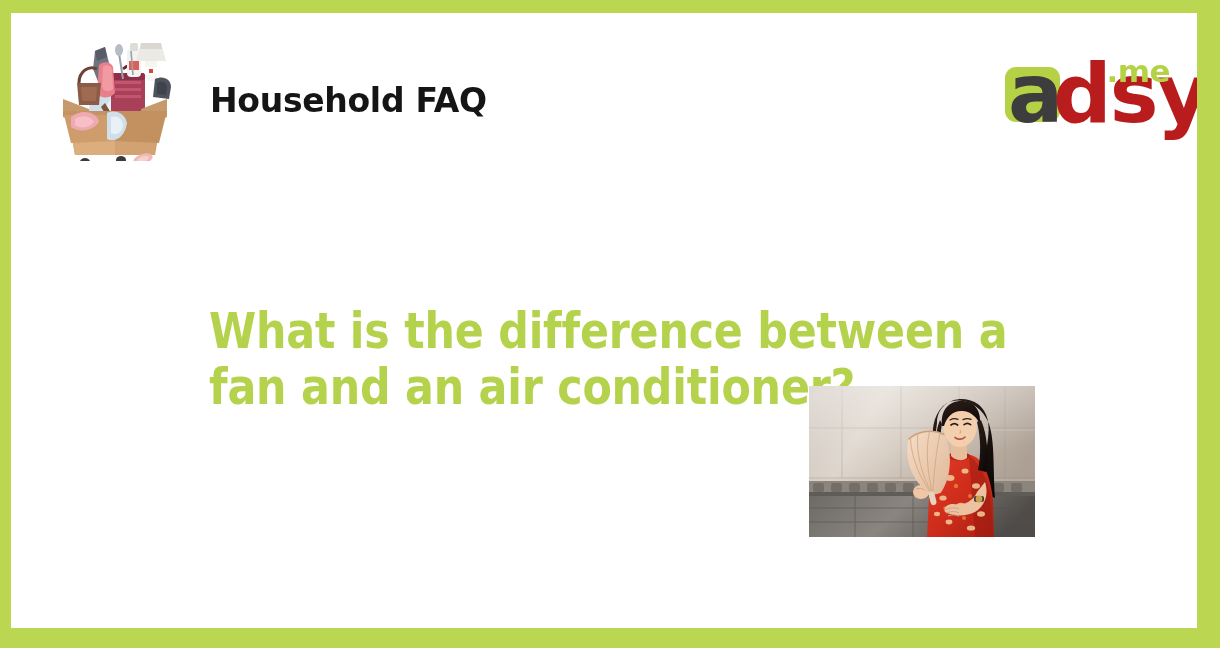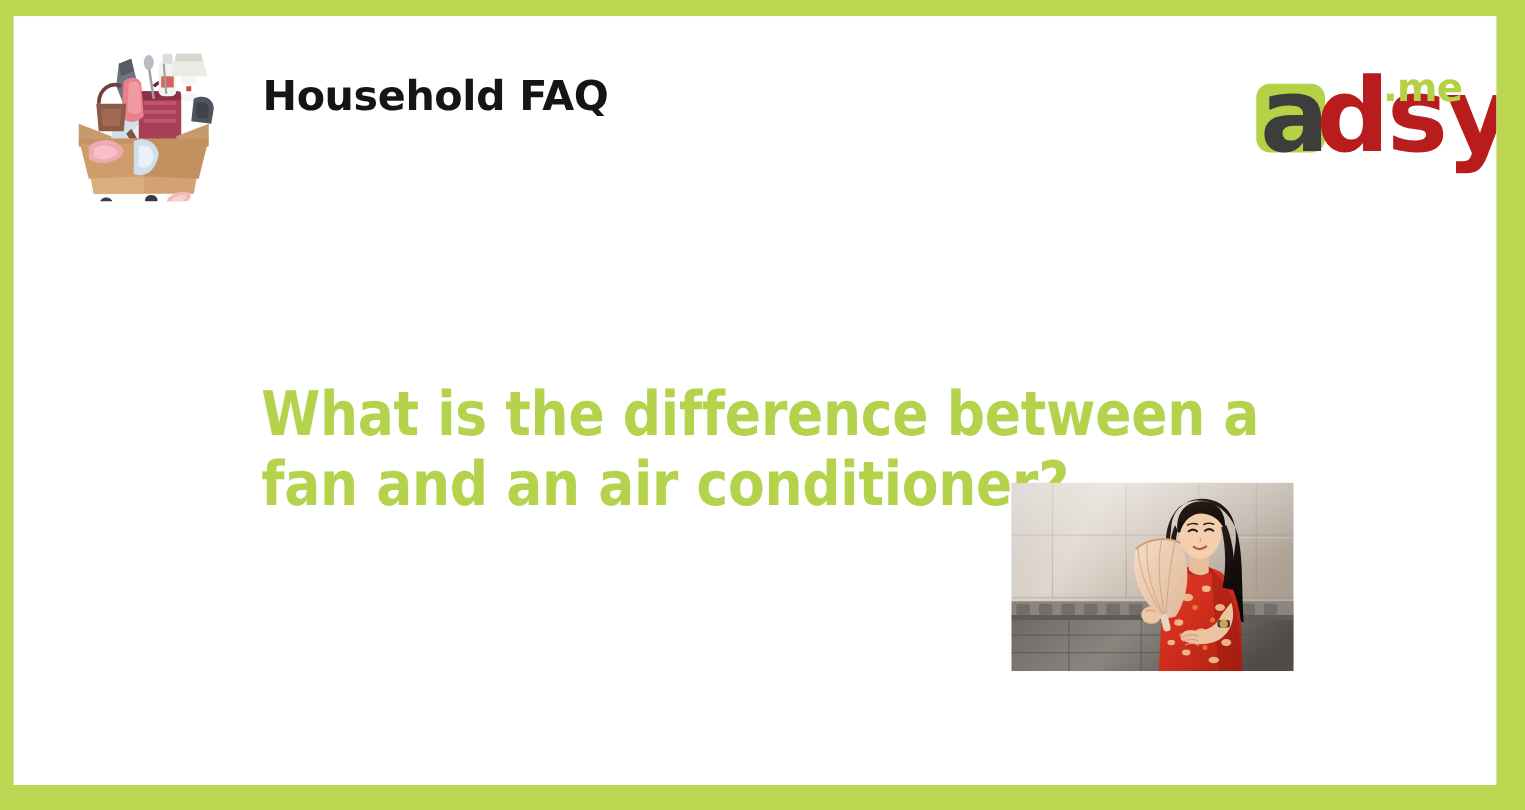--- a/index.html
+++ b/index.html
@@ -48,21 +48,21 @@
     left: 34px;
     top: 18px;
     width: 140px;
     height: 130px;
   }
   .brand-illustration svg { display: block; }
 
   .page-title {
     position: absolute;
     left: 199px;
-    top: 44px;
+    top: 68px;
     font-size: 33px;
     font-weight: bold;
     color: #151515;
     letter-spacing: -0.3px;
     font-family: "DejaVu Sans", sans-serif;
     white-space: nowrap;
   }
 
   
   .logo {

